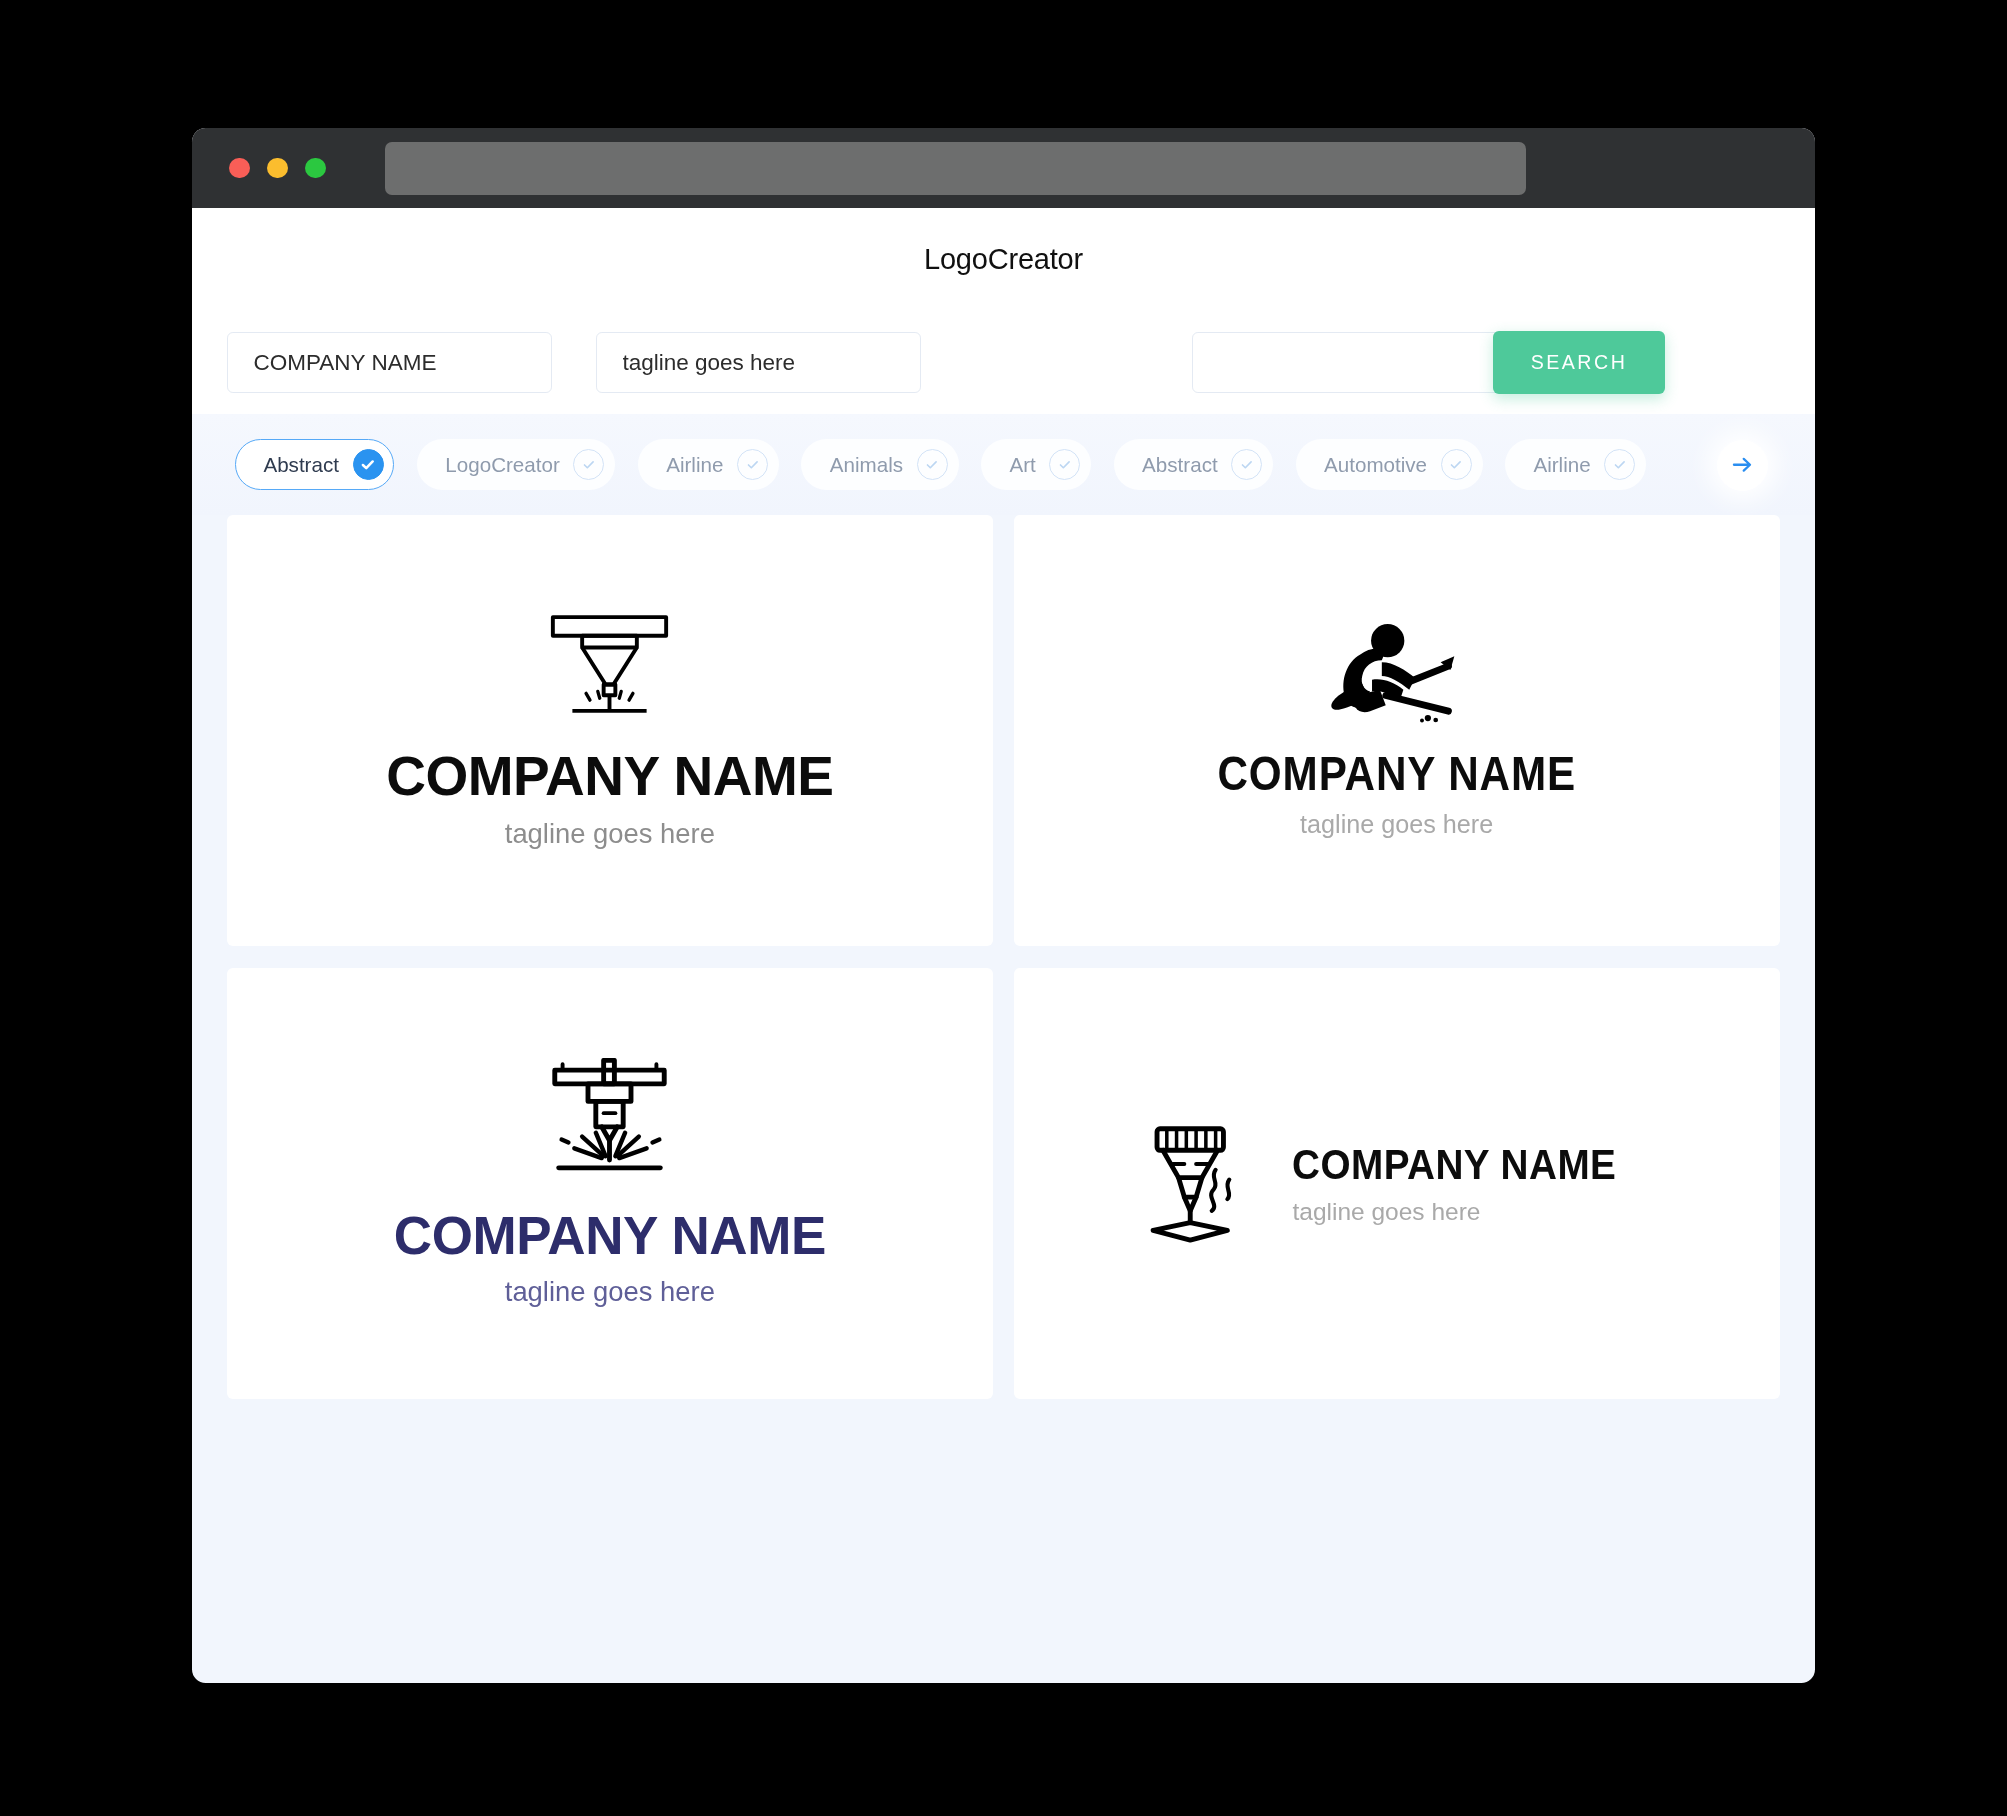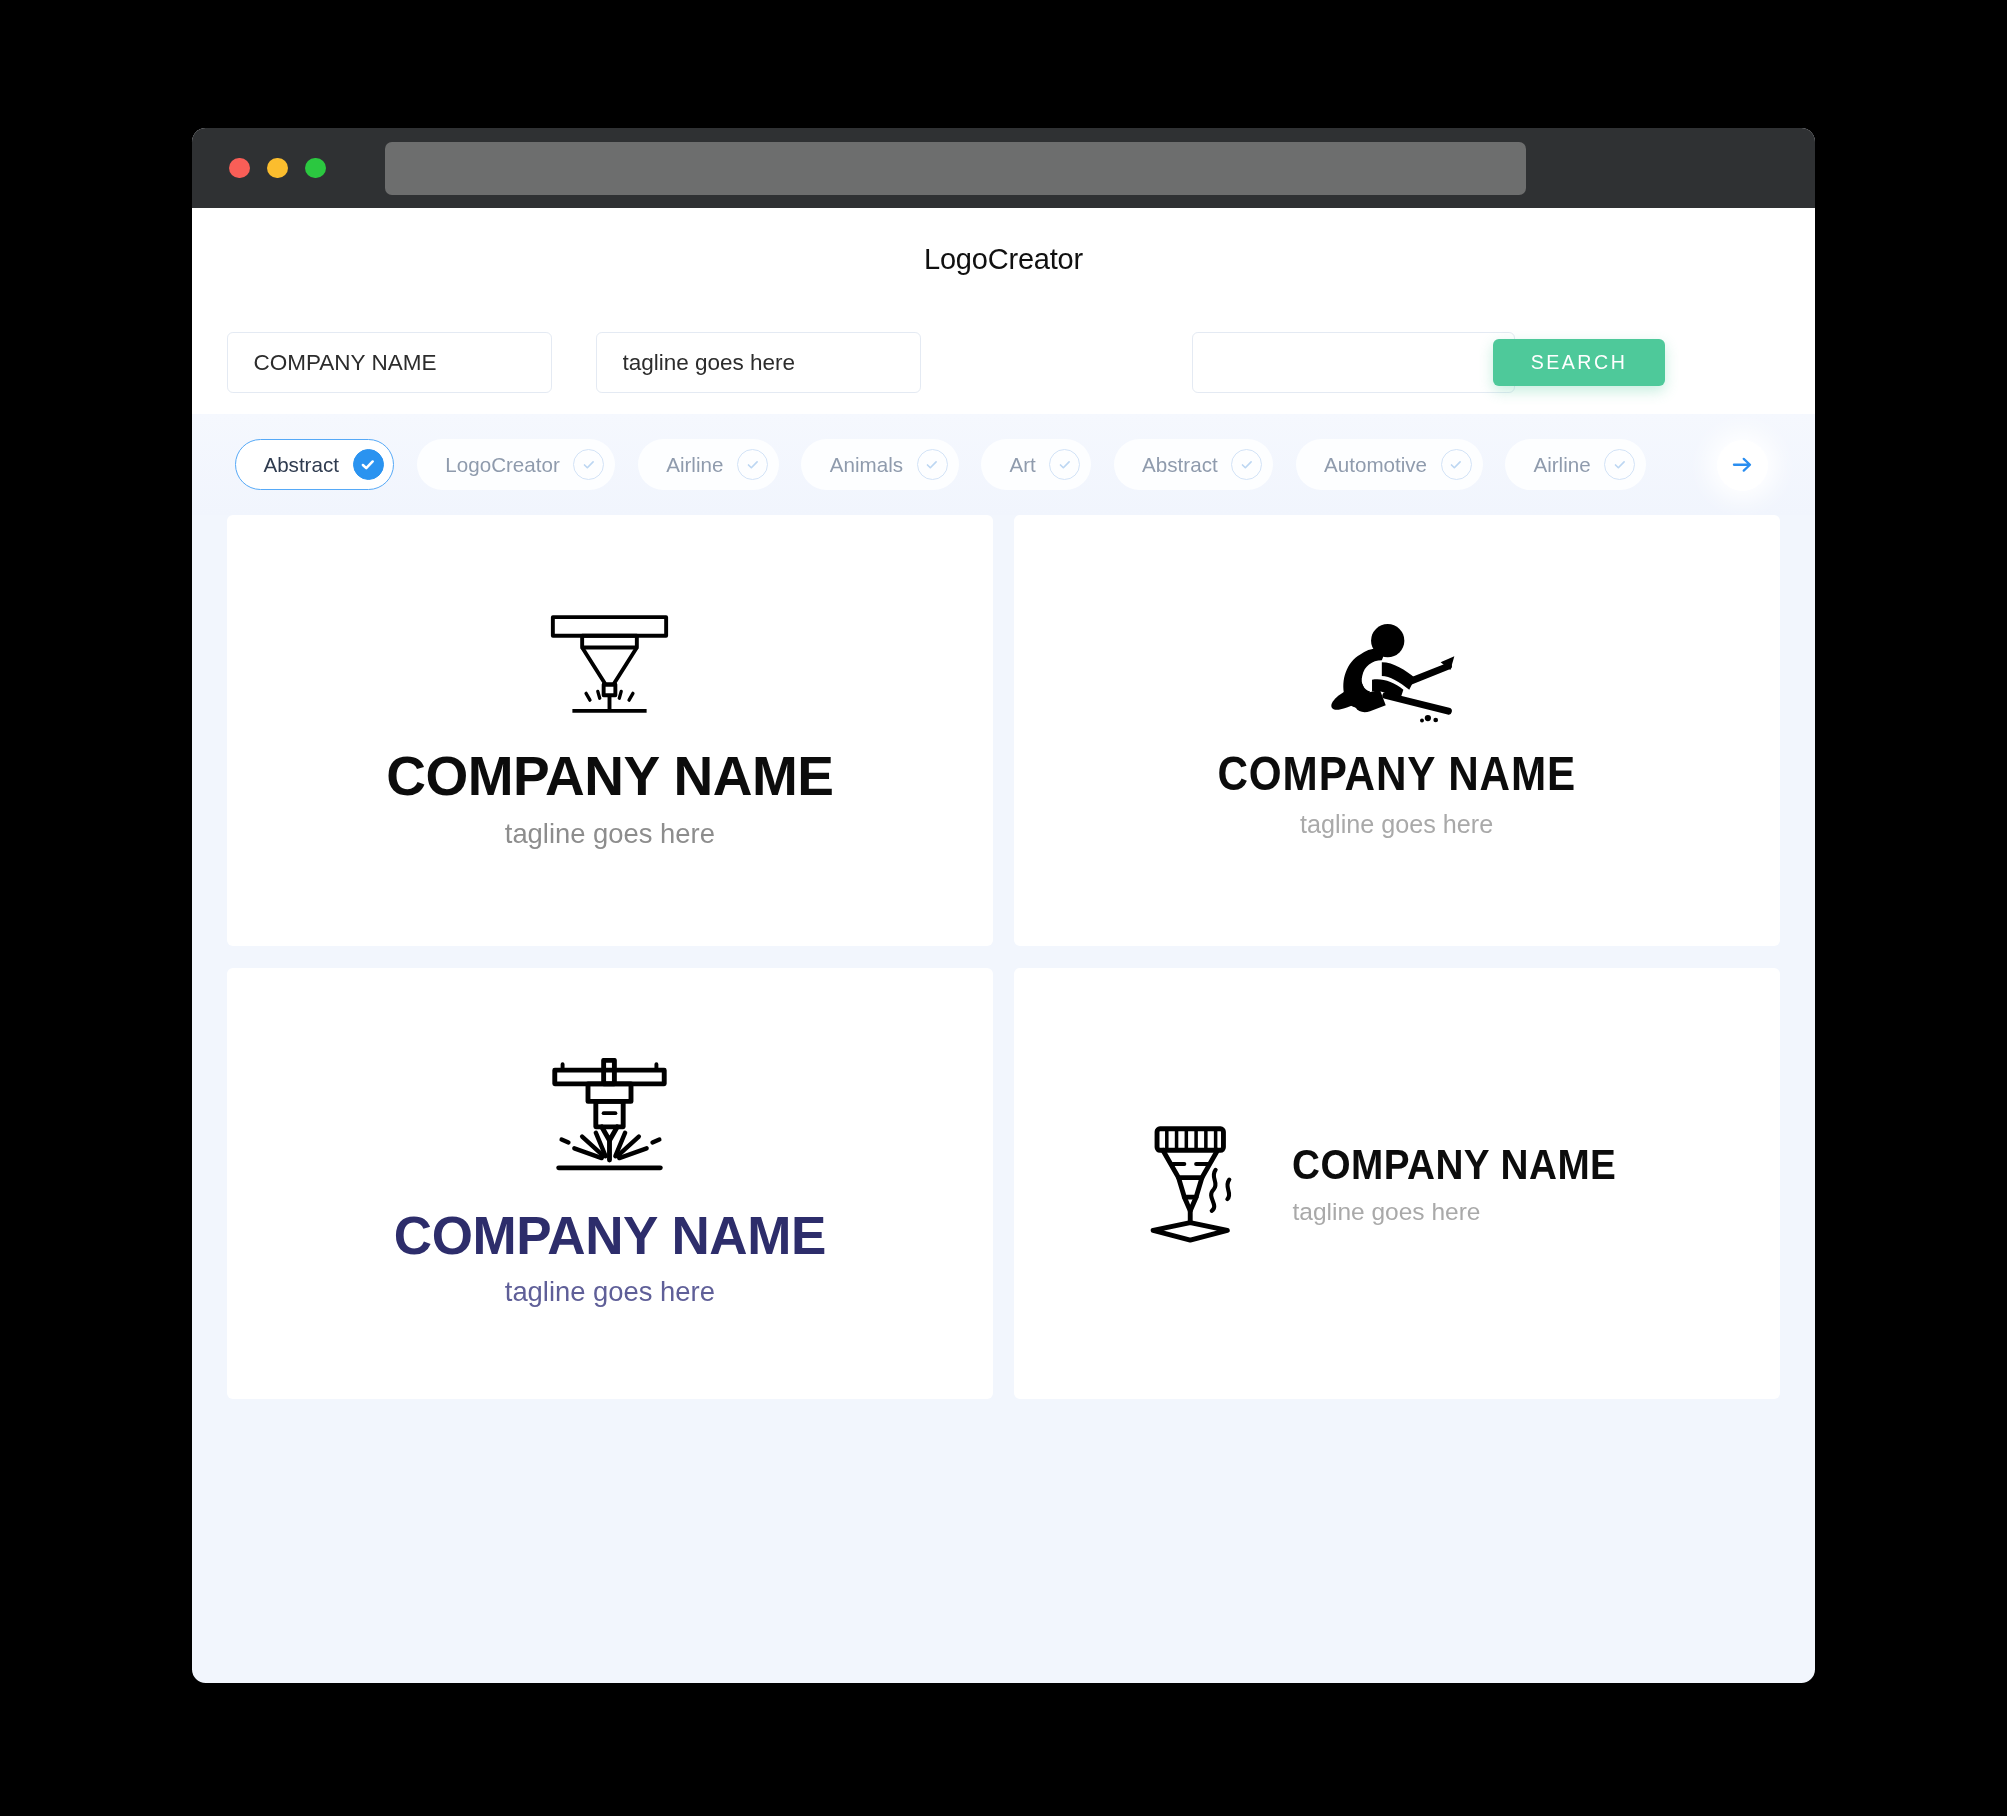--- a/index.html
+++ b/index.html
@@ -84,21 +84,21 @@
   #tagline-input { width: 325px; margin-left: 44px; }
   #extra-input {
     width: 323px;
     position: absolute;
     left: 1000px;
   }
   #search-button {
     position: absolute;
     left: 1301px;
     width: 172px;
-    height: 47px;
+    height: 63px;
     border: none;
     border-radius: 5.9px;
     background: #4ec99a;
     color: #ffffff;
     font-family: "Liberation Sans", sans-serif;
     font-size: 19.6px;
     letter-spacing: 2.5px;
     cursor: pointer;
     box-shadow: 0 4.9px 13.7px rgba(78,201,154,0.32);
   }

